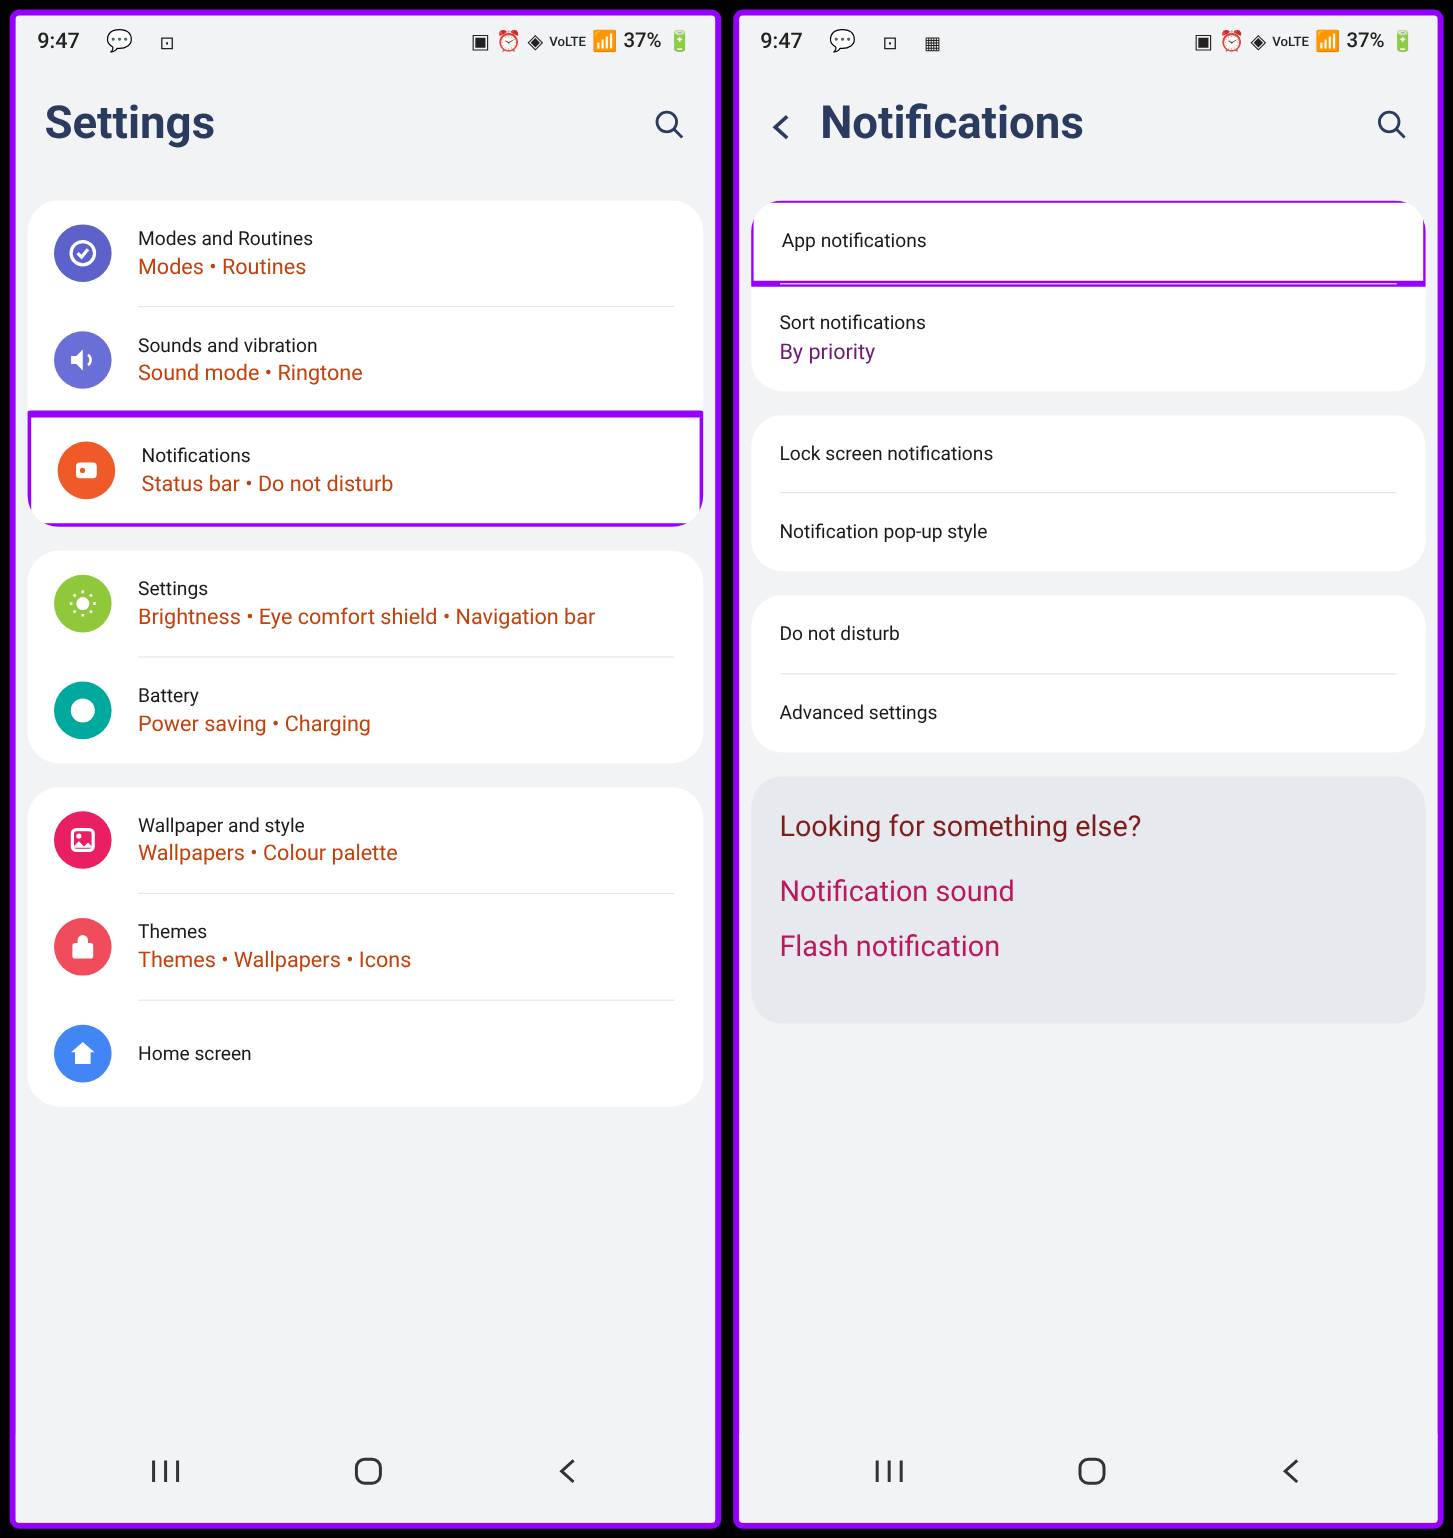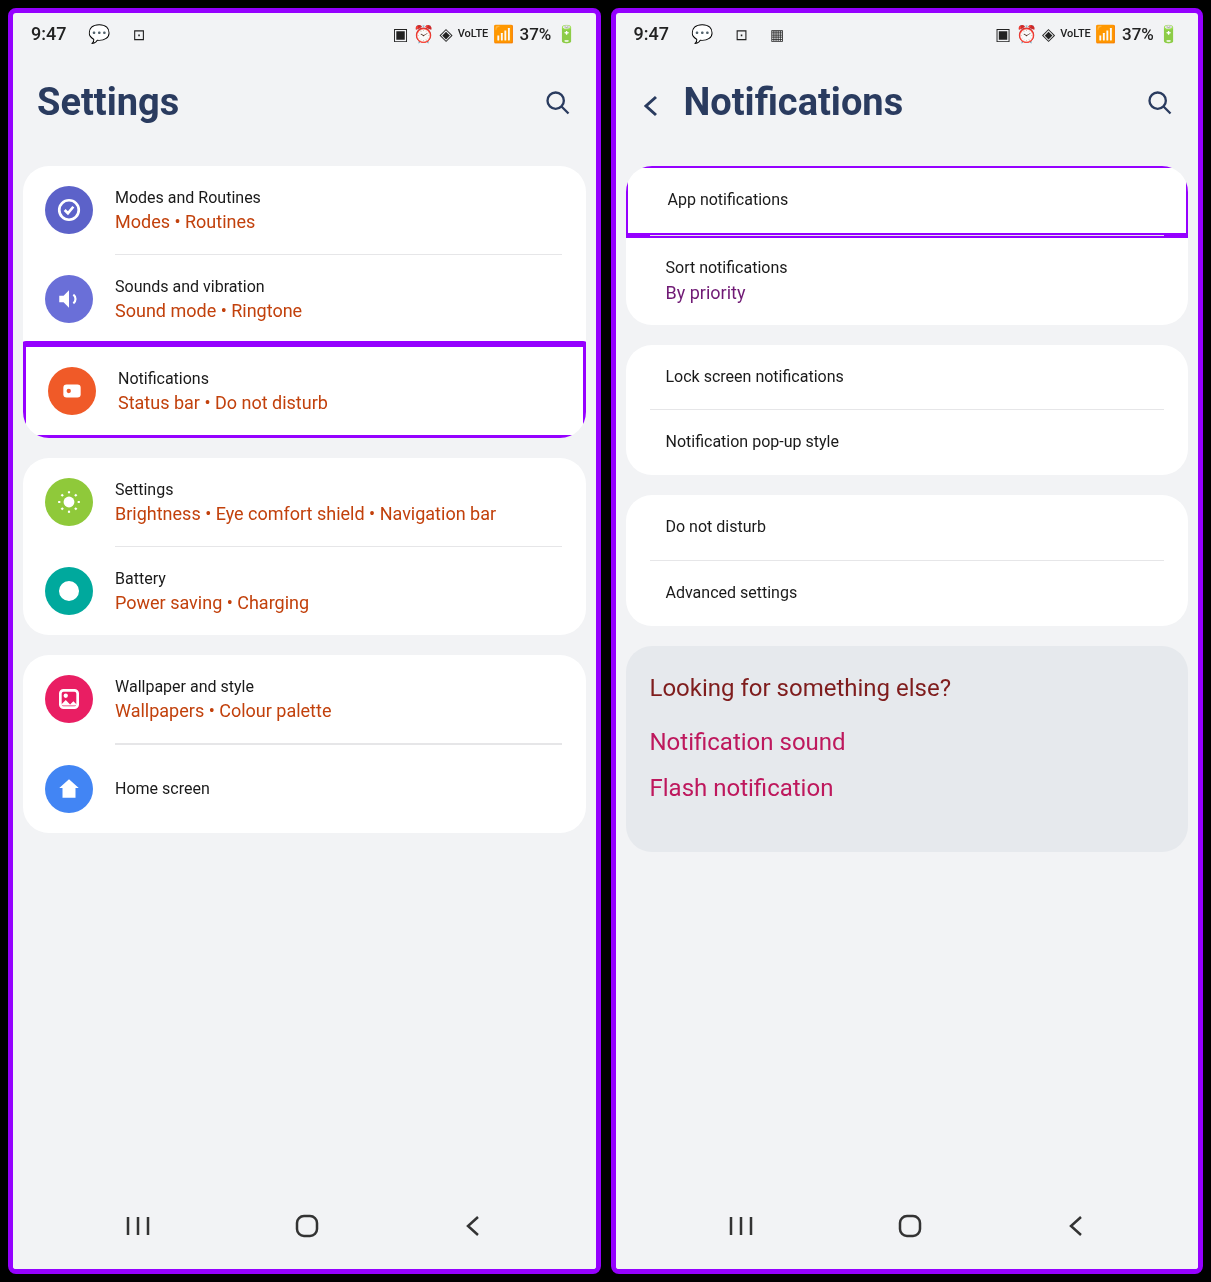--- a/index.html
+++ b/index.html
@@ -7,21 +7,21 @@
 .phone{flex:1;background:#f2f3f5;border:5px solid #9500ff;border-radius:8px;display:flex;flex-direction:column;overflow:hidden;position:relative}
 .status-bar{display:flex;justify-content:space-between;align-items:center;padding:10px 18px 6px;font-size:18px;color:#222;font-weight:500}
 .status-left{display:flex;align-items:flex-end;gap:22px}
 .status-right{display:flex;align-items:center;gap:5px;font-size:17px}
 .header{display:flex;align-items:flex-end;padding:30px 24px 42px;gap:14px}
 .header .back{color:#2a3b5f;font-size:26px;width:30px;cursor:pointer}
 .header h1{font-size:38px;font-weight:700;color:#2a3b5f;flex:1}
 .header .search{color:#2a3b5f;font-size:28px;cursor:pointer}
 .content{flex:1;overflow:hidden;padding:0 10px}
 .group{background:#fff;border-radius:26px;margin-bottom:20px;overflow:hidden}
-.row{display:flex;align-items:center;padding:22px 40px;cursor:pointer;position:relative}
+.row{display:flex;align-items:center;padding:22px 24px;cursor:pointer;position:relative}
 .row.with-icon{padding:20px 22px}
 .icon-wrap{width:48px;height:48px;border-radius:50%;display:flex;align-items:center;justify-content:center;margin-right:22px;flex-shrink:0}
 .icon-wrap svg{width:26px;height:26px;fill:#fff}
 .row-text{flex:1}
 .row-title{font-size:16px;color:#1a1a1a;font-weight:400;line-height:1.3}
 .row-sub{font-size:18px;color:#c2410c;margin-top:3px;font-weight:400}
 .row-sub.blue{color:#701a75}
 .divider{height:1px;background:#e6e6e8;margin:0 24px 0 92px}
 .divider.full{margin:0 24px}
 .highlight{border:6px solid #9500ff;border-radius:6px;margin:-3px}
@@ -157,20 +157,31 @@
               <circle cx="9" cy="9" r="2"></circle>
               <path d="M4 18l5-5 4 4 3-3 4 4"></path>
             </svg>
           </div>
           <div class="row-text">
             <div class="row-title">Wallpaper and style</div>
             <div class="row-sub">Wallpapers  •  Colour palette</div>
           </div>
         </div>
         <div class="divider"></div>
+        <div class="row with-icon">
+          <div class="icon-wrap bg-red">
+            <svg viewBox="0 0 24 24" fill="#fff">
+              <path d="M12 3a4 4 0 00-4 4v2H6a2 2 0 00-2 2v8a2 2 0 002 2h12a2 2 0 002-2v-8a2 2 0 00-2-2h-2V7a4 4 0 00-4-4z"></path>
+            </svg>
+          </div>
+          <div class="row-text">
+            <div class="row-title">Themes</div>
+            <div class="row-sub">Themes  •  Wallpapers  •  Icons</div>
+          </div>
+        </div>
         <div class="divider"></div>
         <div class="row with-icon">
           <div class="icon-wrap bg-blue">
             <svg viewBox="0 0 24 24" fill="#fff">
               <path d="M12 3l9 8h-3v9H6v-9H3z"></path>
             </svg>
           </div>
           <div class="row-text">
             <div class="row-title">Home screen</div>
           </div>

